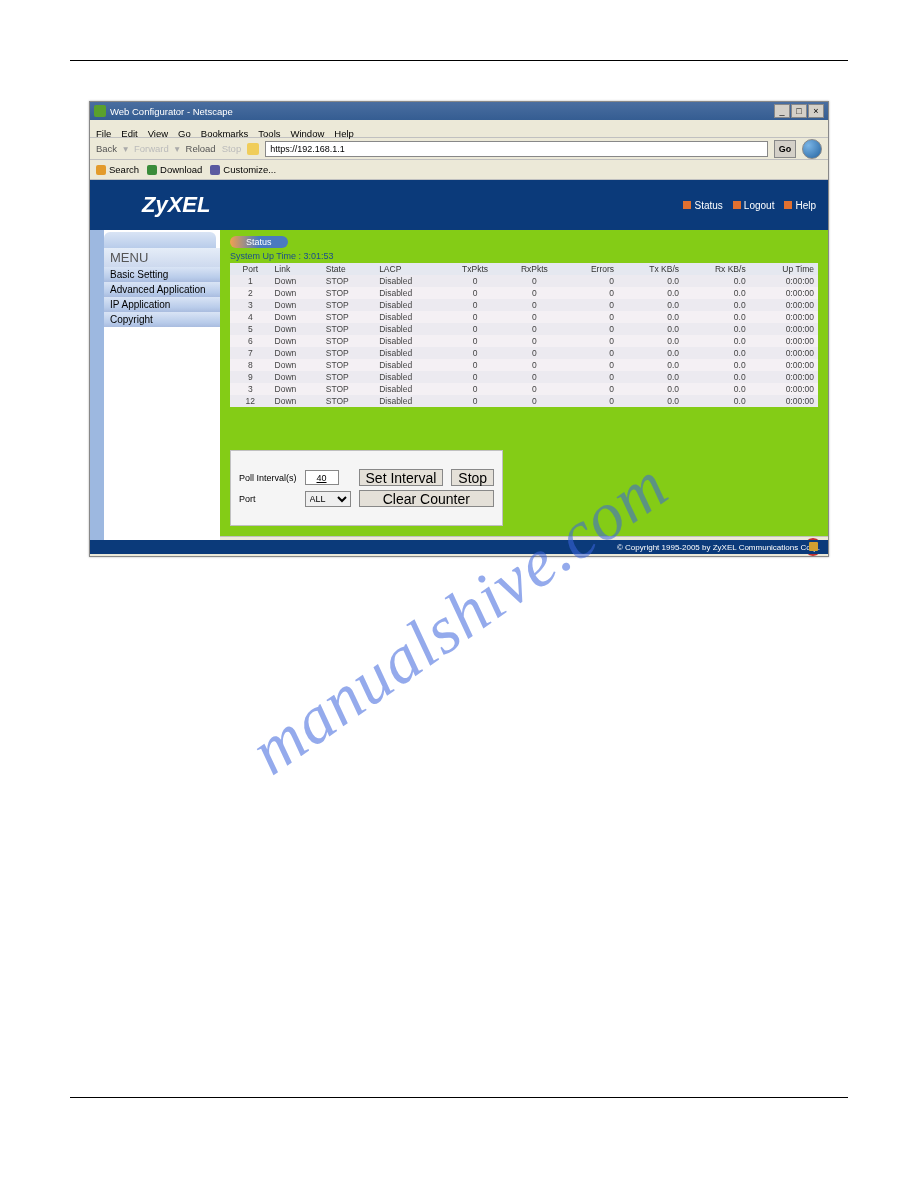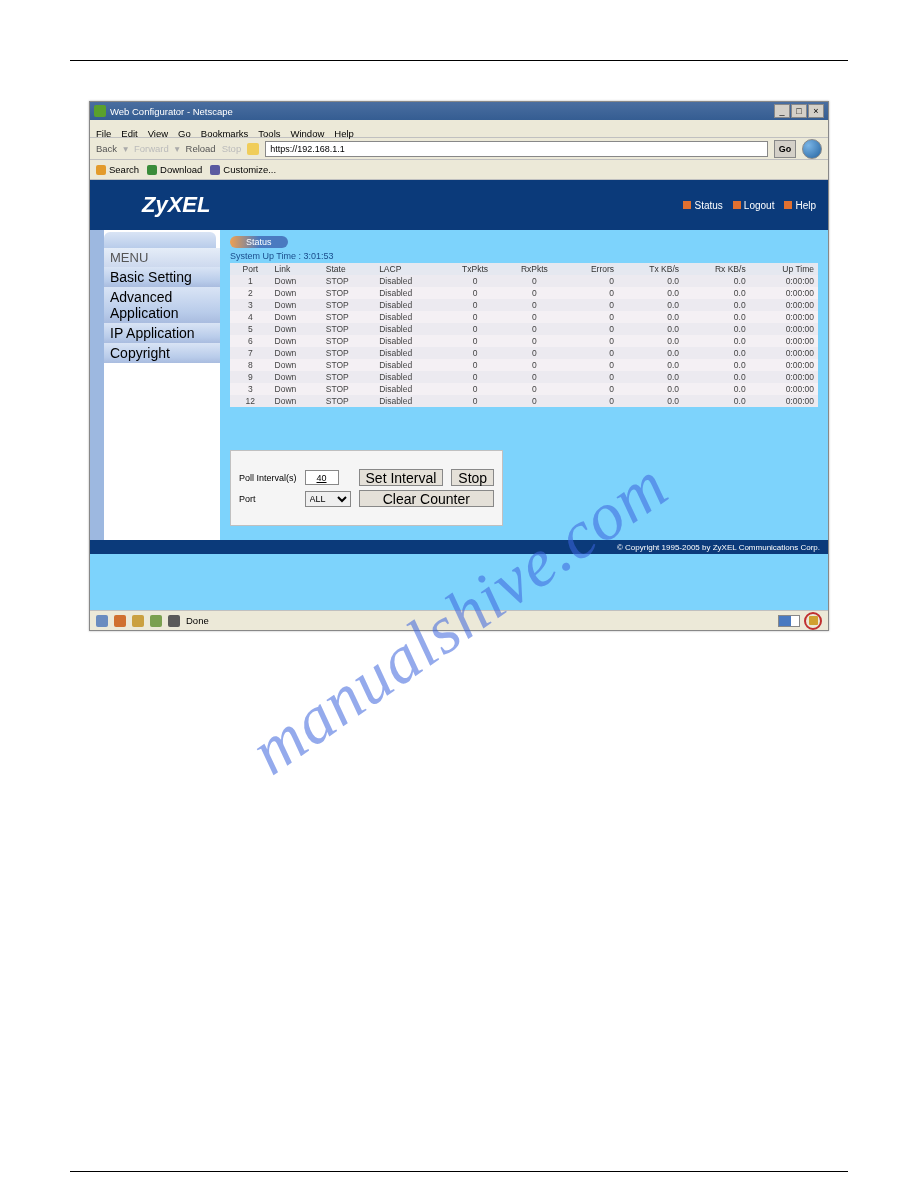--- a/index.html
+++ b/index.html
@@ -67,21 +67,21 @@
     display:flex;
     align-items:center;
     gap:8px;
     padding:0 6px;
     border-bottom:1px solid #c0c0c0;
   }
   .tool-bar span { display:flex; align-items:center; gap:3px; }
   .tool-bar .ico { width:10px;height:10px;border-radius:2px; }
   .ico-search{background:#e39b2c;} .ico-down{background:#3a8c3a;} .ico-cust{background:#5a5aa0;}
 
-  .content { background:#7dd3fc; height:430px; position:relative; }
+  .content { background:#84cc16; height:356px; position:relative; }
   .header-band {
     background: linear-gradient(180deg,#0b3a7a,#0b3a7a);
     height:50px;
     display:flex;
     justify-content:space-between;
     align-items:center;
     padding:0 12px;
     color:#fff;
   }
   .logo { font-weight:bold; font-size:22px; font-style:italic; color:#fff; padding-left:40px; }
@@ -92,21 +92,21 @@
   .body-row { display:flex; height:310px; }
   .sidebar { width:130px; background:#fff; }
   .sidebar-tab {
     background: linear-gradient(180deg,#d9e4f5,#b9ccea);
     height:16px; border-radius:6px 6px 0 0;
     margin:2px 4px 0 0;
   }
   .side-stripe { background:#9db8e0; width:14px; }
   .side-inner { display:flex; }
   .menu-col { flex:1; }
-  .menu-item { color:#000; padding:2px 6px; font-size:14px; background:linear-gradient(180deg,#d9e4f5,#b9ccea 70%,#a9bcdf); border-bottom:0px solid #9db8e0; cursor:default; }
+  .menu-item { color:#000; padding:2px 6px; font-size:10px; background:linear-gradient(180deg,#d9e4f5,#b9ccea 70%,#a9bcdf); border-bottom:0px solid #9db8e0; cursor:default; }
   .menu-item.hdr { font-size:13px; color:#555; background:linear-gradient(180deg,#e5edf8,#cdd9ee); }
 
   .main { flex:1; padding:6px 10px; position:relative; }
   .pill {
     display:inline-block; background:linear-gradient(90deg,#f0a050,#4a7ac0,#4a7ac0);
     color:#fff; padding:1px 16px; border-radius:8px; font-size:9px;
   }
   .uptime { color:#1a4d8c; font-size:9px; margin:3px 0 2px; }
   .tbl { width:100%; border-collapse:collapse; font-size:8.5px; }
   .tbl th { background:#e5e8f0; color:#333; font-weight:normal; text-align:left; padding:1px 4px; }

